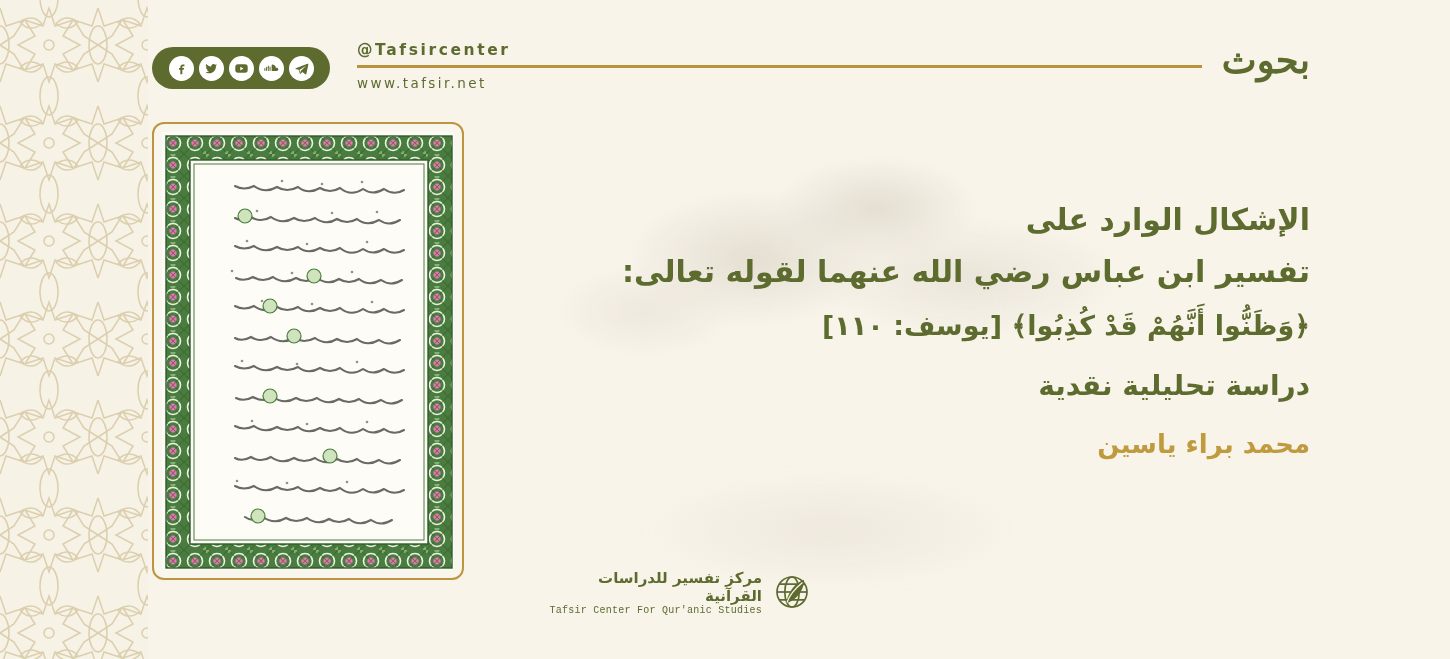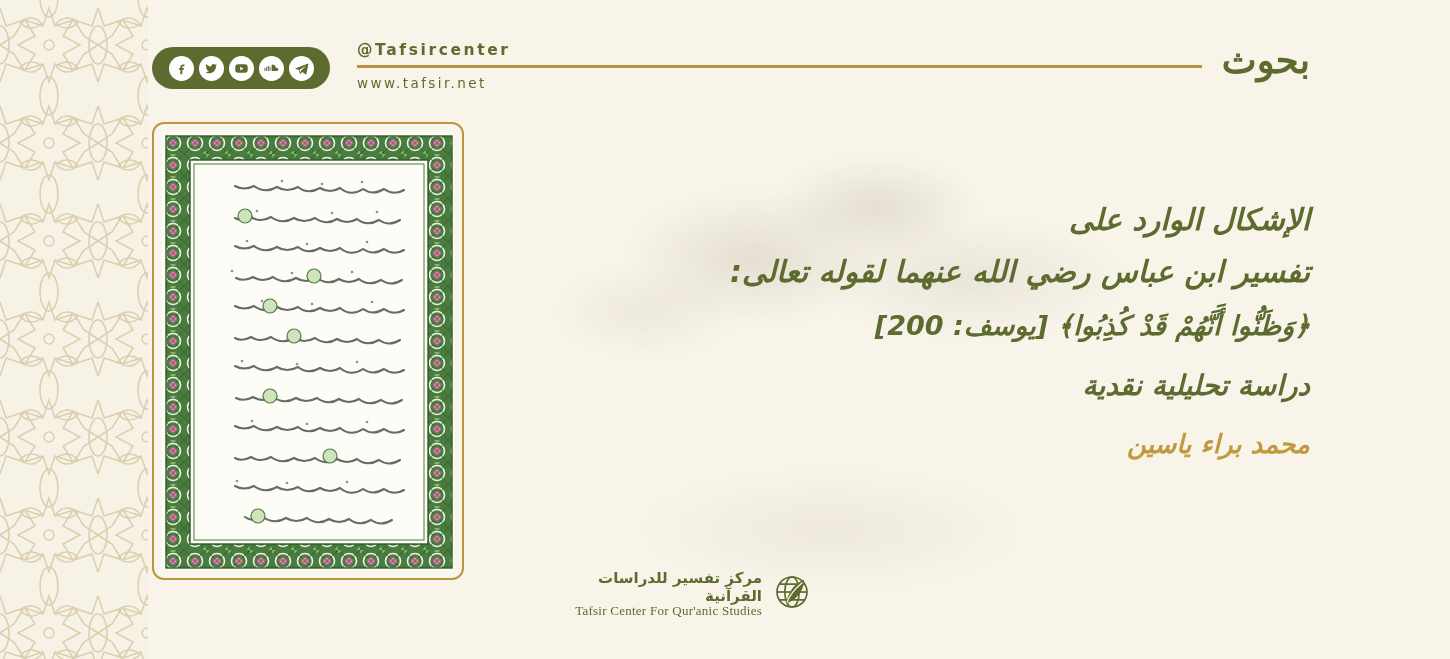--- a/index.html
+++ b/index.html
@@ -113,21 +113,20 @@
   
   .text-col {
     position:absolute; right:140px; top:196px;
     width:800px;
     direction:rtl; text-align:right;
   }
   .t-line {
     color:#5d6b2f;
     font-weight:bold;
     font-family:"DejaVu Sans", sans-serif;
-    font-style:italic;
   }
   .t1 { font-size:30px; line-height:48px; }
   .t2 { font-size:30px; line-height:48px; margin-top:4px; }
   .t3 { font-size:27px; line-height:48px; margin-top:6px; }
   .t4 { font-size:28px; line-height:44px; margin-top:14px; }
   .t5 {
     font-size:26px; line-height:44px; margin-top:14px;
     color:#c09a3e;
   }
 
@@ -140,23 +139,23 @@
   }
   .logo-mark { width:42px; height:42px; flex:0 0 42px; }
   .logo-mark svg { display:block; }
   .logo-words { display:flex; flex-direction:column; align-items:flex-end; gap:0; }
   .logo-ar {
     font-size:15px; font-weight:bold; color:#5d6b2f;
     direction:rtl; line-height:18px;
     font-family:"DejaVu Sans", sans-serif;
   }
   .logo-en {
-    font-size:13px; color:#5d6b2f; letter-spacing:.25px;
+    font-size:10px; color:#5d6b2f; letter-spacing:.25px;
     direction:ltr; line-height:11px; white-space:nowrap;
-    font-family:Liberation Serif, serif;
+    font-family:Liberation Mono, monospace;
   }
 </style>
 </head>
 <body>
 
 <div id="stage">
 
   <div class="cloud-wash"></div>
   <div class="cloud-wash2"></div>
 
@@ -319,21 +318,21 @@
           <circle cx="168" cy="324" r="7" fill="#cfe3bd" stroke="#4a7c3f" stroke-width="1.2"></circle>
           <circle cx="96" cy="384" r="7" fill="#cfe3bd" stroke="#4a7c3f" stroke-width="1.2"></circle>
         </g>
       </svg>
     </div>
   </div>
 
   <div class="text-col">
     <div class="t-line t1">الإشكال الوارد على</div>
     <div class="t-line t2">تفسير ابن عباس رضي الله عنهما لقوله تعالى:</div>
-    <div class="t-line t3">﴿وَظَنُّوا أَنَّهُمْ قَدْ كُذِبُوا﴾ [يوسف: 200]</div>
+    <div class="t-line t3">﴿وَظَنُّوا أَنَّهُمْ قَدْ كُذِبُوا﴾ [يوسف: ١١٠]</div>
     <div class="t-line t4">دراسة تحليلية نقدية</div>
     <div class="t-line t5">محمد براء ياسين</div>
   </div>
 
   <div class="logo-block">
     <span class="logo-mark">
       <svg width="42" height="42" viewBox="0 0 42 42" xmlns="http://www.w3.org/2000/svg">
         <g fill="none" stroke="#5d6b2f" stroke-width="1.7">
           <circle cx="21" cy="21" r="15"></circle>
           <ellipse cx="21" cy="21" rx="7.2" ry="15"></ellipse>

